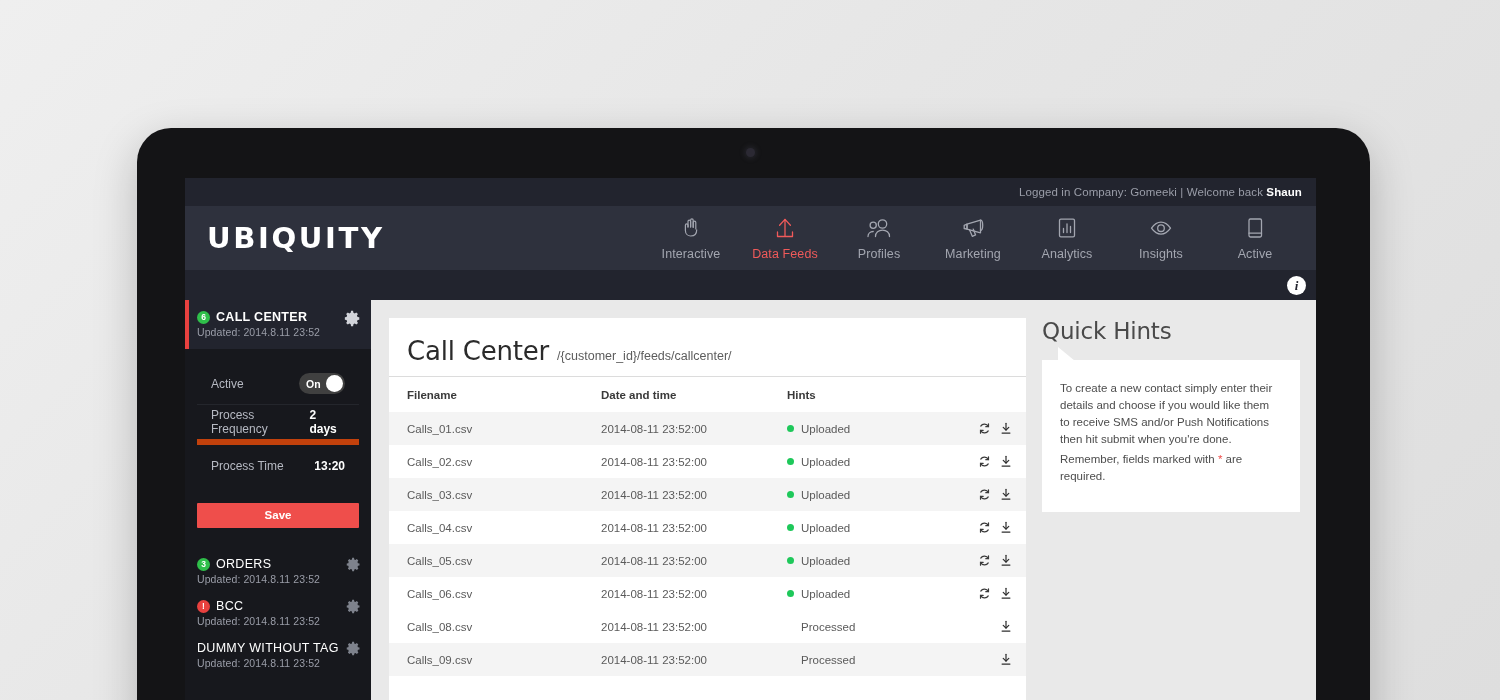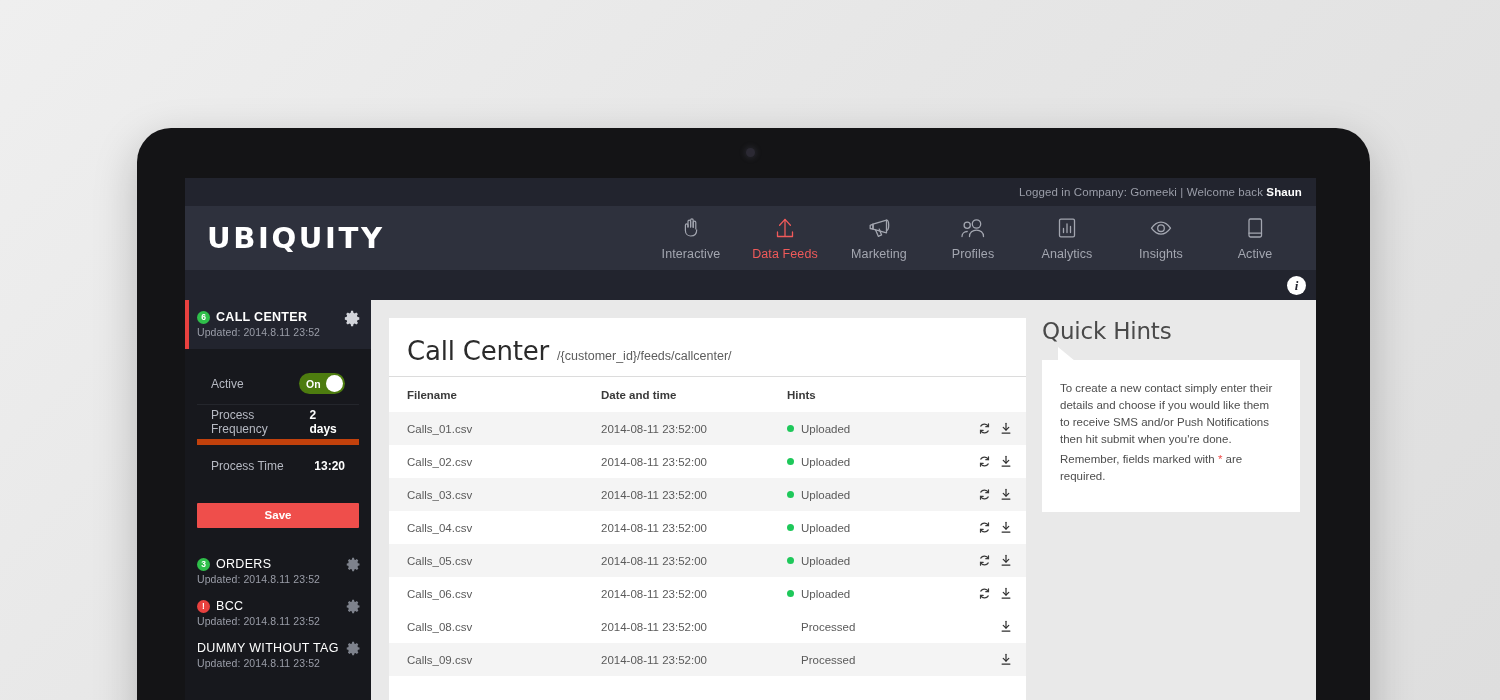--- a/index.html
+++ b/index.html
@@ -175,21 +175,21 @@
     padding:0 14px 0 14px;
     margin:0 12px;
     border-bottom:6px solid #c2410c;
   }
   .setting-spacer { height:14px; }
   .setting-label { font-size:12px; color:#b6b9c2; }
   .setting-value { font-size:12px; color:#ffffff; font-weight:bold; }
 
   .toggle {
     width:46px; height:21px; border-radius:11px;
-    background:#4d7c0f;
+    background:#404040;
     display:flex; align-items:center; justify-content:flex-start;
     position:relative; cursor:pointer;
   }
   .toggle-text {
     font-size:10.5px; font-weight:bold; color:#ffffff;
     margin-left:7px; letter-spacing:.2px;
   }
   .toggle-knob {
     position:absolute; right:2px; top:2px;
     width:17px; height:17px; border-radius:50%;
@@ -332,40 +332,40 @@
               <path d="M13 20V3.5"></path>
               <path d="M7.6 9.2 13 3.4l5.4 5.8"></path>
               <path d="M5.5 16v4.5h15V16"></path>
             </svg>
           </span>
           <span class="nav-label">Data Feeds</span>
         </div>
 
         <div class="nav-item">
           <span class="nav-icon">
+            <svg width="28" height="24" viewBox="0 0 28 24" fill="none" stroke="#a3a6b0" stroke-width="1.3" stroke-linecap="round" stroke-linejoin="round">
+              <circle cx="17.5" cy="8" r="4.2"></circle>
+              <path d="M10.5 20.5c0-3.9 3.1-6.4 7-6.4s7 2.5 7 6.4"></path>
+              <circle cx="8.2" cy="9.2" r="3.1"></circle>
+              <path d="M3 20.5c0-3 2.3-5 5.2-5"></path>
+            </svg>
+          </span>
+          <span class="nav-label">Profiles</span>
+        </div>
+
+        <div class="nav-item">
+          <span class="nav-icon">
             <svg width="26" height="24" viewBox="0 0 26 24" fill="none" stroke="#a3a6b0" stroke-width="1.3" stroke-linecap="round" stroke-linejoin="round">
               <path d="M20.5 4.2c1.2 0 2.2 2.3 2.2 5.1s-1 5.1-2.2 5.1"></path>
               <path d="M20.5 4.2 7 8.2v5l13.5 3.7z"></path>
               <path d="M7 8.2 4.2 9.3v3.2L7 13.2z"></path>
               <path d="m9.5 13.8 2.8 6.5 3.3-1.4-2.4-5.8"></path>
             </svg>
           </span>
           <span class="nav-label">Marketing</span>
-        </div>
-
-        <div class="nav-item">
-          <span class="nav-icon">
-            <svg width="28" height="24" viewBox="0 0 28 24" fill="none" stroke="#a3a6b0" stroke-width="1.3" stroke-linecap="round" stroke-linejoin="round">
-              <circle cx="17.5" cy="8" r="4.2"></circle>
-              <path d="M10.5 20.5c0-3.9 3.1-6.4 7-6.4s7 2.5 7 6.4"></path>
-              <circle cx="8.2" cy="9.2" r="3.1"></circle>
-              <path d="M3 20.5c0-3 2.3-5 5.2-5"></path>
-            </svg>
-          </span>
-          <span class="nav-label">Profiles</span>
         </div>
 
         <div class="nav-item">
           <span class="nav-icon">
             <svg width="22" height="24" viewBox="0 0 22 24" fill="none" stroke="#a3a6b0" stroke-width="1.3" stroke-linecap="round" stroke-linejoin="round">
               <rect x="3.5" y="3.2" width="15" height="17.6" rx="1.4"></rect>
               <path d="M7.5 16.6v-4.2M11 16.6V7.8M14.5 16.6v-6.2"></path>
             </svg>
           </span>
           <span class="nav-label">Analytics</span>

